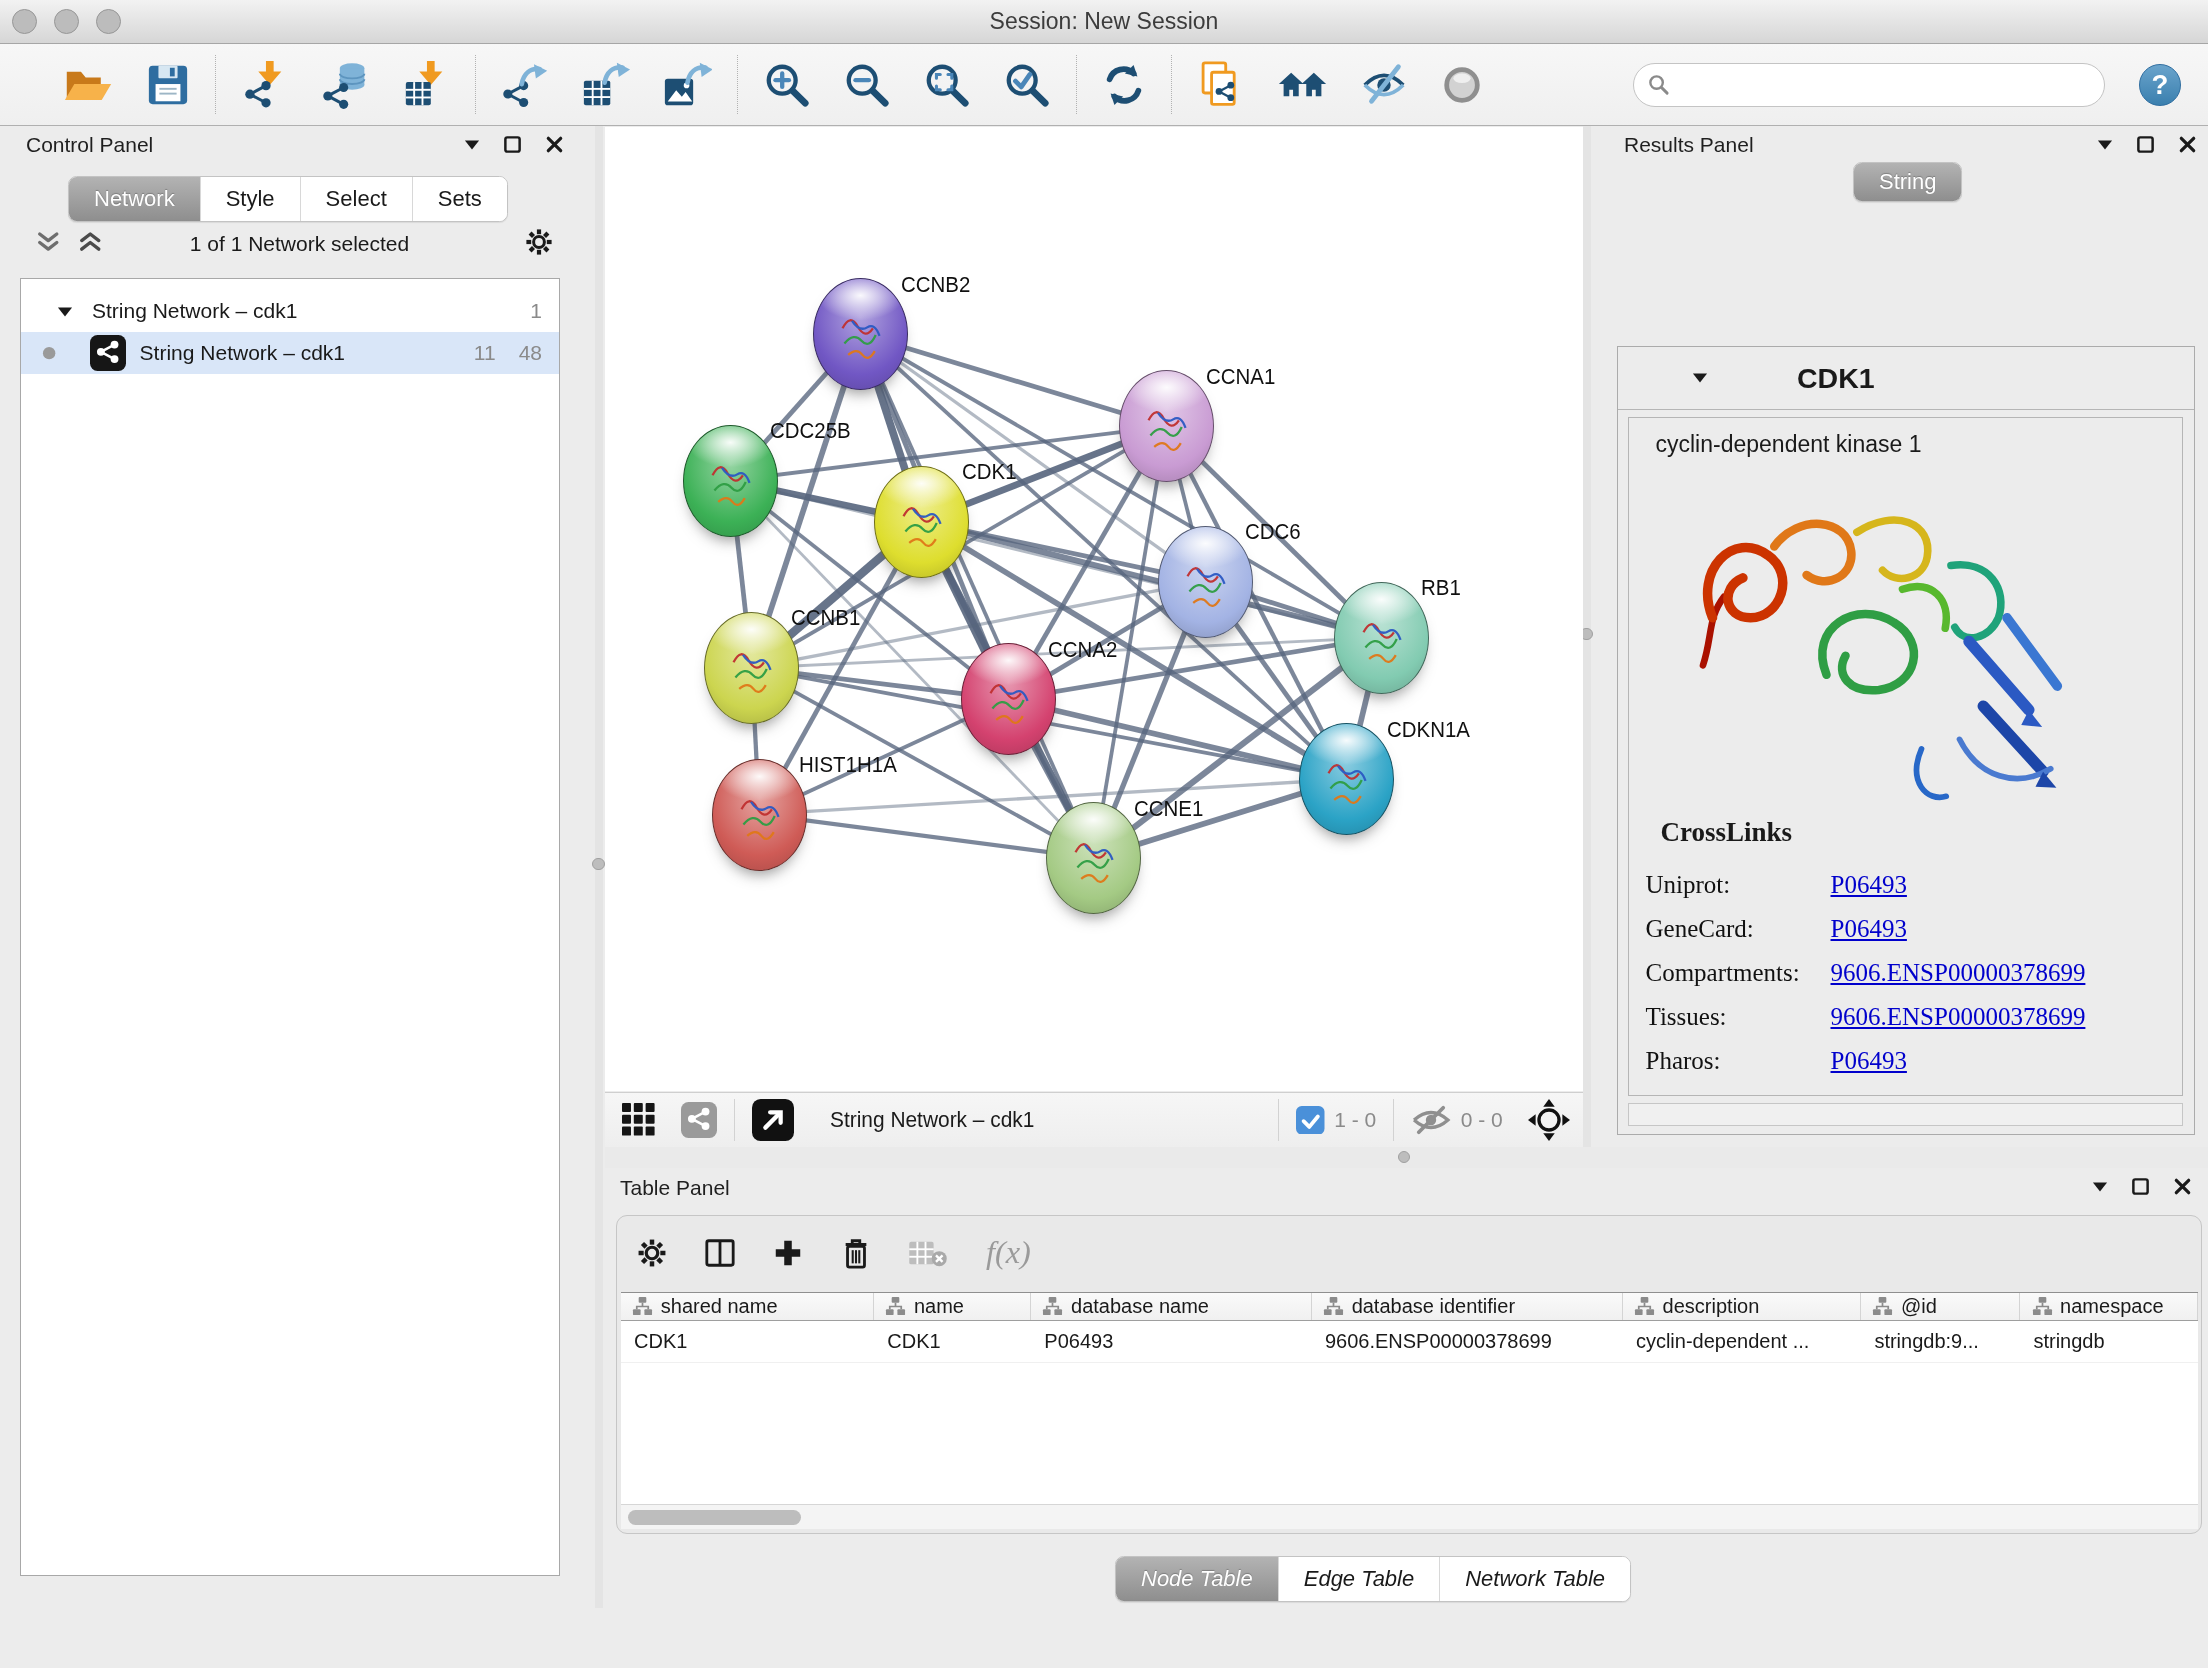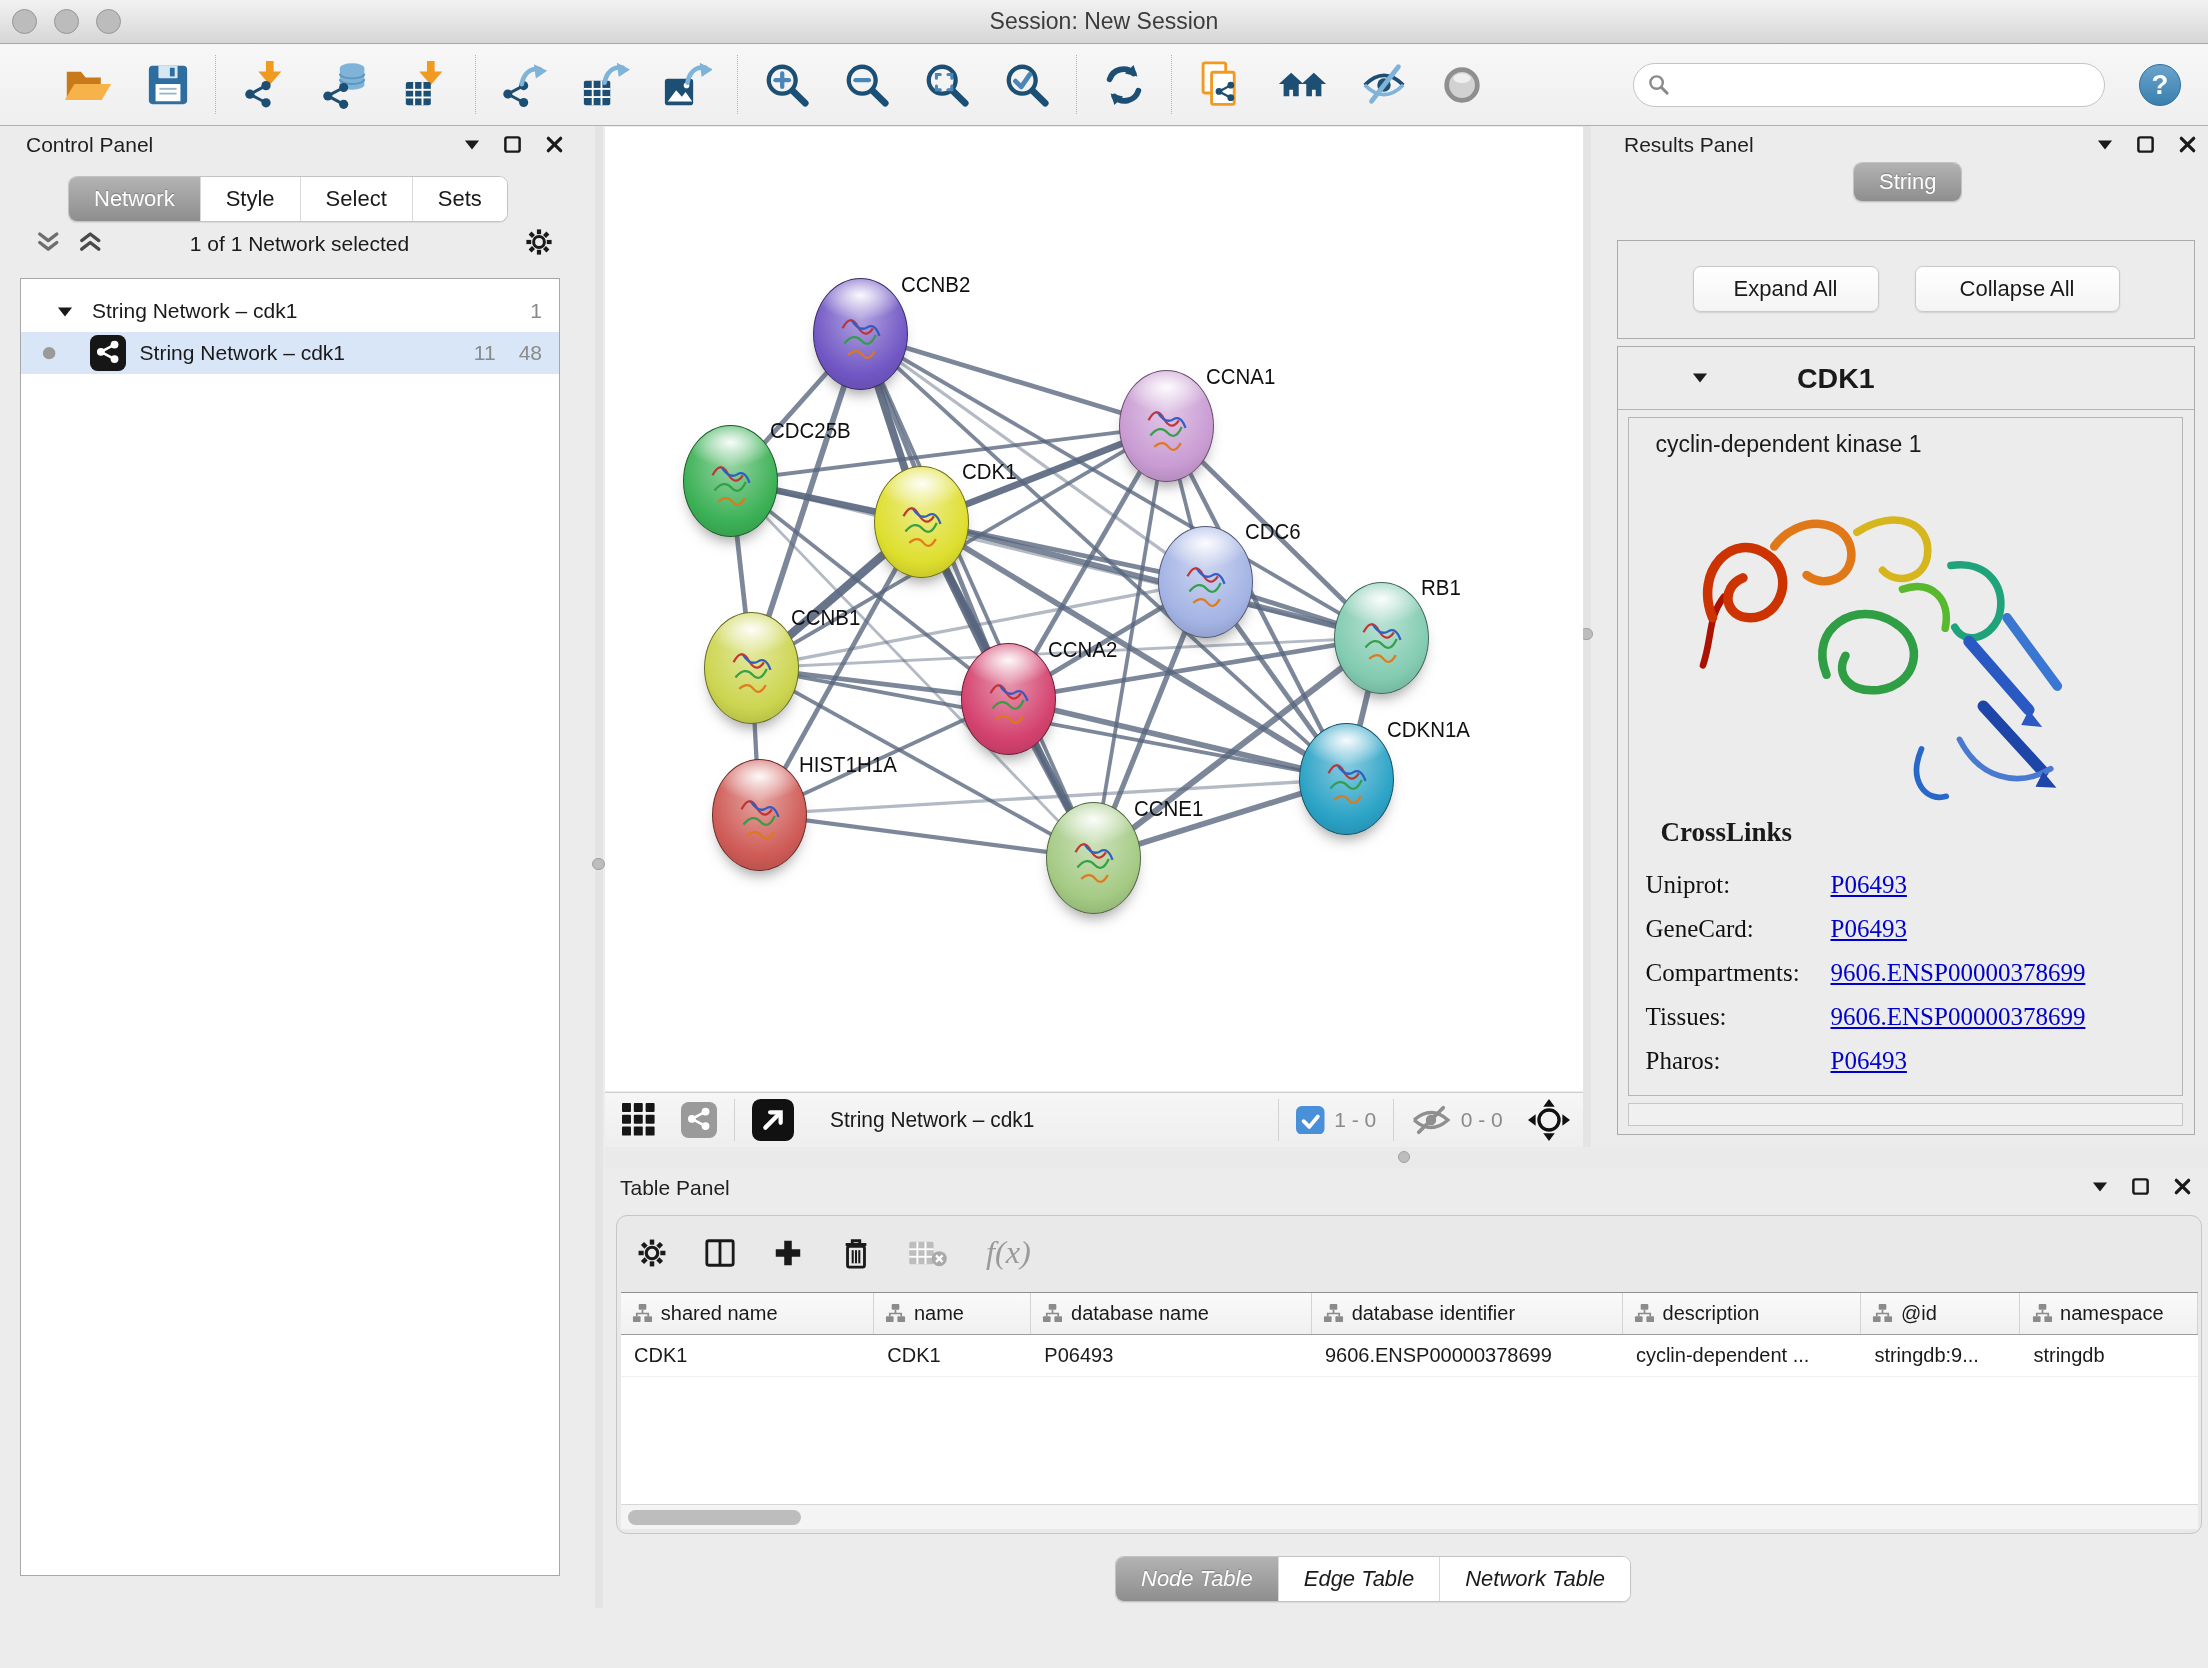--- a/index.html
+++ b/index.html
@@ -53,21 +53,21 @@
   .rp-cdk-head{position:absolute;left:0;top:0;width:100%;height:63px;border-bottom:1.9px solid #b5b5b5;display:flex;align-items:center;}
   .rp-inner{position:absolute;left:9.5px;top:70px;width:555px;height:679px;border:1px solid #b5b5b5;overflow:hidden;}
   .xl-row{display:flex;font-family:"Liberation Serif",serif;font-size:25px;height:44px;align-items:center;}
   .xl-label{width:202px;padding-left:17px;color:#111;}
   .xl-link{color:#0000cc;text-decoration:underline;}
   .rp-scroll{position:absolute;left:9.5px;bottom:7.6px;width:555px;height:23px;background:#f0f0f0;border:1px solid #c6c6c6;}
   
   .tp-card{position:absolute;left:616px;top:1215px;width:1586px;height:319px;background:#e9e9e9;border:1px solid #c6c6c6;border-radius:11px;}
   .tp-tools{position:absolute;left:19px;top:17px;display:flex;align-items:center;gap:36px;}
   .tbl{position:absolute;left:3.8px;top:76px;width:1577px;height:214px;background:#fff;border-top:1.9px solid #8f8f8f;overflow:hidden;}
-  .tbl-head{display:flex;height:42px;background:linear-gradient(#fafafa,#f0f0f0);border-bottom:1.9px solid #9e9e9e;}
+  .tbl-head{display:flex;height:28px;background:linear-gradient(#fafafa,#f0f0f0);border-bottom:1.9px solid #9e9e9e;}
   .th{display:flex;align-items:center;gap:7.6px;font-size:20px;border-right:1px solid #d4d4d4;padding-left:11.4px;overflow:hidden;white-space:nowrap;}
   .tbl-row{display:flex;height:42px;border-bottom:1px solid #f0f0f0;}
   .td{font-size:20px;display:flex;align-items:center;padding-left:13.3px;overflow:hidden;white-space:nowrap;}
   .tp-hscroll{position:absolute;left:3.8px;bottom:3.8px;width:1577px;height:25px;background:#f4f4f4;border-top:1px solid #d6d6d6;}
   .tp-thumb{position:absolute;left:7.6px;top:4.8px;width:173px;height:15px;border-radius:7.6px;background:#bdbdbd;}
   .tp-tabs{position:absolute;left:1115px;top:1556px;font-style:italic;}
   
   .statusbar{position:absolute;left:0;top:1607px;width:2208px;height:61px;background:linear-gradient(#f1f1f1,#e4e4e4);border-top:1.9px solid #b6b6b6;}
   .sb-btn{position:absolute;background:#fdfdfd;border:2.9px solid #a8a8a8;display:flex;align-items:center;justify-content:center;}
   .mem-btn{position:absolute;left:2048px;top:4.8px;width:141px;height:46px;background:#fbfbfb;border:1.9px solid #a2a2a2;display:flex;align-items:center;justify-content:center;gap:11.4px;font-size:23px;}
@@ -684,26 +684,20 @@
         <svg width="19" height="19" viewBox="0 0 20 20" xmlns="http://www.w3.org/2000/svg" style="display:block">
           <g stroke="#1a1a1a" stroke-width="3.4" stroke-linecap="round">
             <line x1="3.5" y1="3.5" x2="16.5" y2="16.5"></line>
             <line x1="16.5" y1="3.5" x2="3.5" y2="16.5"></line>
           </g>
         </svg>
       </span>
   </div>
   <div class="seg" style="position:absolute;left:1853px;top:162px;">
     <span class="sg active" style="height:38px;font-size:22px;">String</span>
-  </div>
-  <div class="rp-box" style="left:1617px;top:240px;width:578px;height:99px;">
-    <div style="display:flex;gap:36px;justify-content:center;margin-top:25px;">
-      <div class="rp-btn" style="width:186px;">Expand All</div>
-      <div class="rp-btn" style="width:205px;">Collapse All</div>
-    </div>
   </div>
   <div class="rp-box" style="left:1617px;top:346px;width:578px;height:789px;">
     <div class="rp-cdk-head">
       <span style="margin-left:74px;">
           <svg width="16" height="11.4" viewBox="0 0 17 12" xmlns="http://www.w3.org/2000/svg" style="display:block">
             <path d="M1 1.5 h15 l-7.5 9.5 z" fill="#1a1a1a"></path>
           </svg>
         </span>
       <span style="margin-left:89px;font-size:28.5px;font-weight:bold;">CDK1</span>
     </div>

